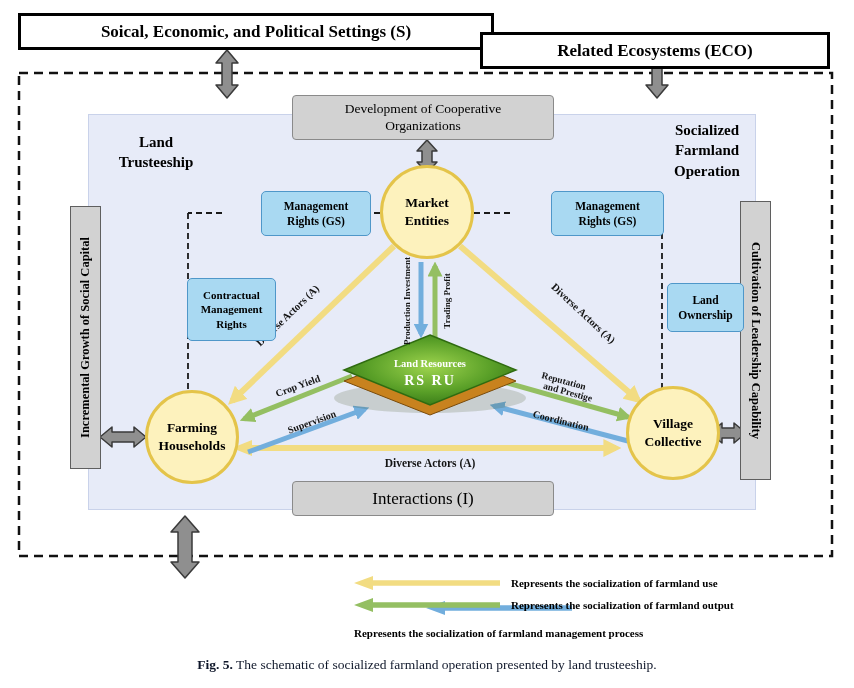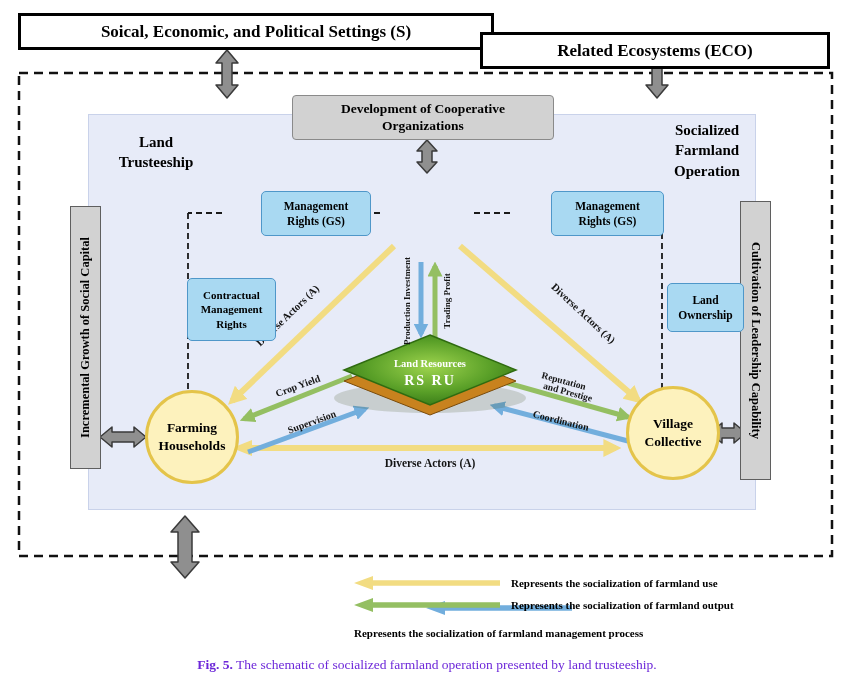--- a/index.html
+++ b/index.html
@@ -3,41 +3,41 @@
 <meta charset="utf-8">
 <style>
   * { margin:0; padding:0; box-sizing:border-box; }
   body { background:#ffffff; font-family:"Liberation Serif", serif; }
   .canvas { position:relative; width:854px; height:688px; background:#fff; overflow:hidden; }
   .abs { position:absolute; }
   .extbox { border:3px solid #000; background:#fff; display:flex; align-items:center; justify-content:center;
             font-weight:bold; font-size:17px; text-align:center; }
   .panel { background:#e7ebf8; border:1px solid #c9d2ea; }
   .graybox { background:#d2d2d2; border:1.5px solid #8a8a8a; border-radius:4px; display:flex; align-items:center;
-             justify-content:center; font-weight:bold; text-align:center; white-space:pre-line; line-height:1.25; }
+             justify-content:center; font-weight:normal; text-align:center; white-space:pre-line; line-height:1.25; }
   .bluebox { background:#a9d9f2; border:1.5px solid #4f97c9; border-radius:5px; display:flex; align-items:center;
              justify-content:center; font-weight:bold; text-align:center; white-space:pre-line; line-height:1.3; color:#000;margin-left:40px; }
   .circle { border-radius:50%; background:#fdf2bd; border:3px solid #e4c44a; display:flex; align-items:center;
             justify-content:center; font-weight:bold; text-align:center; white-space:pre-line;
             font-size:13.5px; line-height:1.3; }
   .vbar { background:#d2d2d2; border:1.5px solid #5f5f5f; display:flex; align-items:center; justify-content:center; }
   .vtext { font-weight:bold; font-size:12.5px; white-space:nowrap; }
   .vtext.up { transform:rotate(-90deg); }
   .vtext.down { transform:rotate(90deg); }
   .corner-label { font-weight:bold; font-size:15px; white-space:pre-line; text-align:center; line-height:1.35; }
   svg.overlay { position:absolute; left:0; top:0; pointer-events:none; }
   .flow-label { font-family:"Liberation Serif", serif; font-weight:bold; fill:#141414; }
   .fy { stroke:#f2dc82; stroke-width:6; fill:none; }
   .fb { stroke:#72aedd; stroke-width:5; fill:none; }
   .fg { stroke:#94bf62; stroke-width:5; fill:none; }
   .dashline { stroke:#1a1a1a; stroke-width:1.8; stroke-dasharray:6 4; fill:none; }
   .garrow { fill:#8f8f8f; stroke:#3a3a3a; stroke-width:1.5; stroke-linejoin:round; }
   .legend-row { position:absolute; display:flex; align-items:center; gap:11px; }
   .legend-text { font-weight:bold; font-size:11px; white-space:nowrap; }
-  .caption { position:absolute; width:100%; text-align:center; font-size:13.5px; color:#6d28d9; }
+  .caption { position:absolute; width:100%; text-align:center; font-size:13.5px; color:#0f172a; }
   .caption .fig { font-weight:bold; }
 </style>
 </head>
 <body>
 
 <div class="canvas">
 
   <div class="abs panel" style="left:88px; top:114px; width:668px; height:396px;"></div>
 
   <svg class="overlay" width="854" height="688" viewBox="0 0 854 688">
@@ -112,38 +112,41 @@
 
   <div class="abs corner-label" style="left:96px; top:132px; width:120px;">Land
 Trusteeship</div>
   <div class="abs corner-label" style="left:652px; top:120px; width:110px;">Socialized
 Farmland
 Operation</div>
 
   <div class="abs graybox" style="left:292px; top:95px; width:262px; height:45px; font-size:13.5px;">Development of Cooperative
 Organizations</div>
 
+  <div class="abs graybox" style="left:292px; top:481px; width:262px; height:35px; font-size:17px;">Interactions (I)</div>
 
   <div class="abs vbar" style="left:70px; top:206px; width:31px; height:263px;">
     <span class="vtext up">Incremental Growth of Social Capital</span>
   </div>
   <div class="abs vbar" style="left:740px; top:201px; width:31px; height:279px;">
     <span class="vtext down">Cultivation of Leadership Capability</span>
   </div>
 
   <div class="abs bluebox" style="left:221px; top:191px; width:110px; height:45px; font-size:11.5px;">Management
 Rights (GS)</div>
   <div class="abs bluebox" style="left:511px; top:191px; width:113px; height:45px; font-size:11.5px;">Management
 Rights (GS)</div>
   <div class="abs bluebox" style="left:147px; top:278px; width:89px; height:63px; font-size:11px;">Contractual
 Management
 Rights</div>
   <div class="abs bluebox" style="left:627px; top:283px; width:77px; height:49px; font-size:11.5px;">Land
 Ownership</div>
 
+  <div class="abs circle" style="left:380px; top:165px; width:94px; height:94px;">Market
+Entities</div>
   <div class="abs circle" style="left:626px; top:386px; width:94px; height:94px;">Village
 Collective</div>
   <div class="abs circle" style="left:145px; top:390px; width:94px; height:94px;">Farming
 Households</div>
 
 
   <div class="legend-row" style="left:354px; top:575px;">
     <svg width="146" height="16">
       <polygon points="0,8 19,1 19,5.2 146,5.2 146,10.8 19,10.8 19,15" fill="#f2dc82"></polygon>
     </svg>

